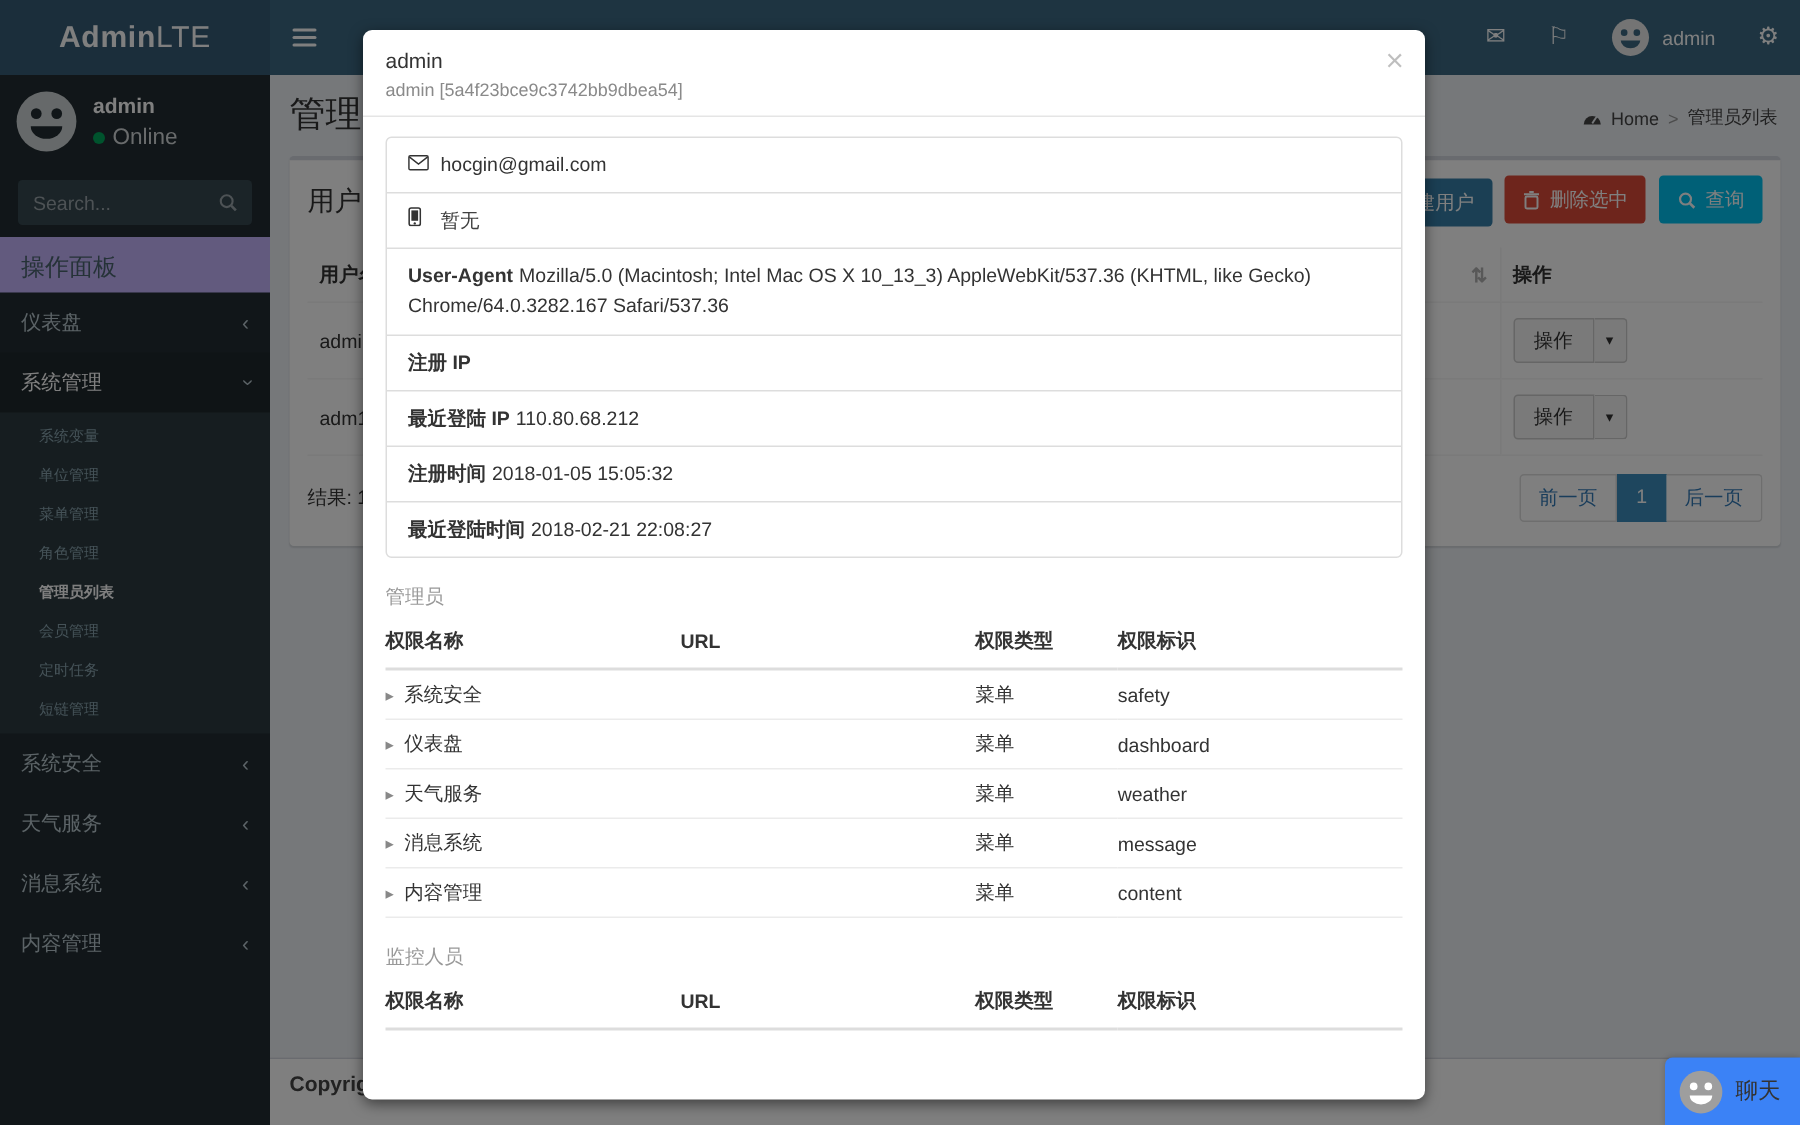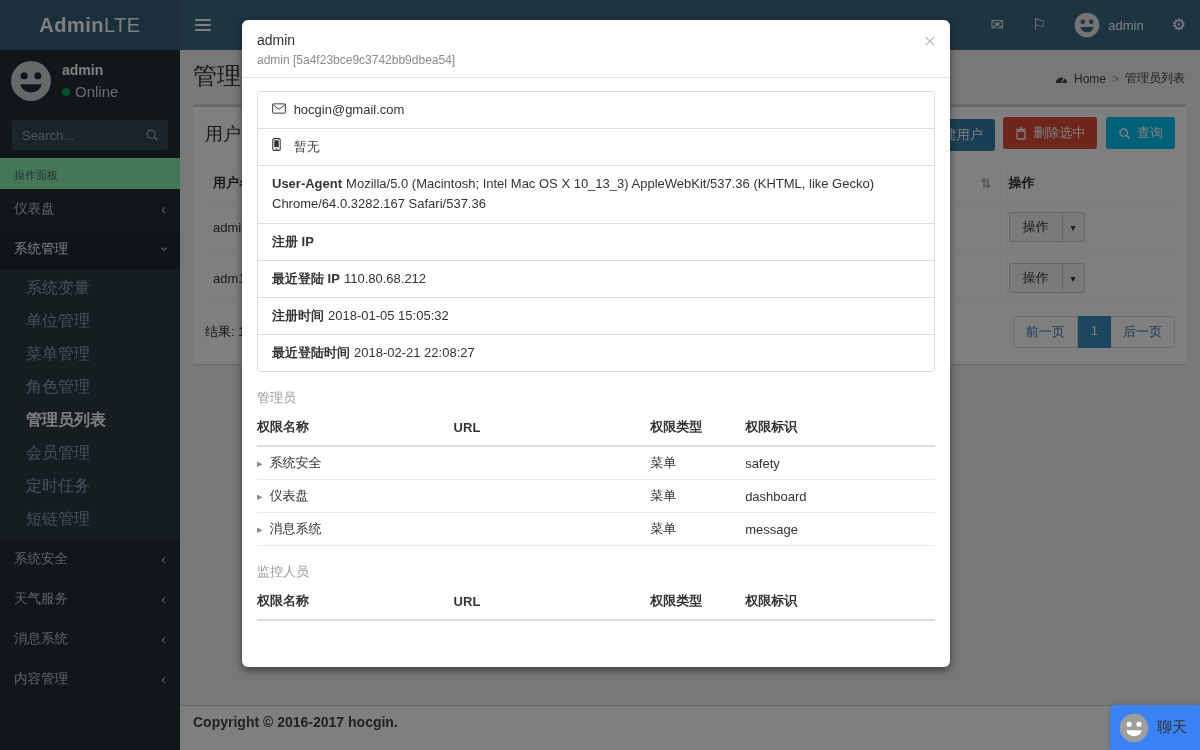--- a/index.html
+++ b/index.html
@@ -26,28 +26,28 @@
   .user-panel { display:flex; align-items:center; gap:10px; padding:10px 10px 12px 10px; }
   .user-panel .uname { color:#fff; font-size:14px; font-weight:bold; }
   .user-panel .ustatus { color:#d2d6d8; font-size:15px; margin-top:5px; display:flex; align-items:center; gap:5px; }
   .dot { width:8px; height:8px; border-radius:50%; background:#00a65a; display:inline-block; }
   .side-search { display:flex; margin:6px 12px 8px 12px; }
   .side-search input { flex:1; min-width:0; height:30px; background:#374850; border:none; outline:none; border-radius:3px 0 0 3px;
                        padding:0 10px; color:#ccc; font-size:13px; font-family:inherit; }
   .side-search input::placeholder { color:#9aa5aa; }
   .side-search button { width:32px; height:30px; background:#374850; border:none; border-radius:0 3px 3px 0; cursor:pointer;
                         display:flex; align-items:center; justify-content:center; }
-  .menu-header { padding:10px 14px 6px 14px; font-size:11px; color:#4b646f; background:#86efac; }
+  .menu-header { padding:10px 14px 6px 14px; font-size:16px; color:#4b646f; background:#c4b5fd; }
   .menu-item { display:flex; justify-content:space-between; align-items:center; padding:11px 14px; color:#b8c7ce;
                font-size:13.5px; cursor:pointer; }
   .menu-item.parent-active { background:#1e282c; color:#fff; }
   .chev { display:inline-block; color:#b8c7ce; font-size:14px; line-height:1; }
   .chev-down { transform:rotate(-90deg); }
   .submenu { background:#2c3b41; padding:3px 0; }
-  .submenu-item { display:block; padding:6px 14px 6px 26px; color:#8aa4af; font-size:16px; cursor:pointer; }
+  .submenu-item { display:block; padding:6px 14px 6px 26px; color:#8aa4af; font-size:10px; cursor:pointer; }
   .submenu-item.active { color:#fff; font-weight:bold; }
   .tag-item { display:flex; align-items:center; gap:10px; padding:10px 14px; color:#b8c7ce; font-size:13.5px; cursor:pointer; }
 
   
   .content { position:absolute; top:50px; left:180px; right:0; bottom:0; background:#ecf0f5; z-index:1; }
   .content-header { display:flex; justify-content:space-between; align-items:flex-start; padding:10px 15px 12px 13px; }
   .page-title { font-size:24px; font-weight:normal; color:#333; }
   .breadcrumb { font-size:12px; color:#444; margin-top:10px; display:flex; align-items:center; gap:6px; }
   .breadcrumb .sep { color:#999; }
   .box { margin:0 13px; background:#fff; border-top:3px solid #d2d6de; border-radius:3px; box-shadow:0 1px 1px rgba(0,0,0,0.1); }
@@ -377,24 +377,36 @@
             <td>菜单</td>
             <td>safety</td>
           </tr>
           <tr>
             <td><span class="caret-r">▸</span><span>仪表盘</span></td>
             <td></td>
             <td>菜单</td>
             <td>dashboard</td>
           </tr>
           <tr>
+            <td><span class="caret-r">▸</span><span>天气服务</span></td>
+            <td></td>
+            <td>菜单</td>
+            <td>weather</td>
+          </tr>
+          <tr>
             <td><span class="caret-r">▸</span><span>消息系统</span></td>
             <td></td>
             <td>菜单</td>
             <td>message</td>
+          </tr>
+          <tr>
+            <td><span class="caret-r">▸</span><span>内容管理</span></td>
+            <td></td>
+            <td>菜单</td>
+            <td>content</td>
           </tr>
         </tbody>
       </table>
 
       <div class="section-label">监控人员</div>
       <table class="perm-table">
         <colgroup>
             <col style="width:29%">
             <col style="width:29%">
             <col style="width:14%">

